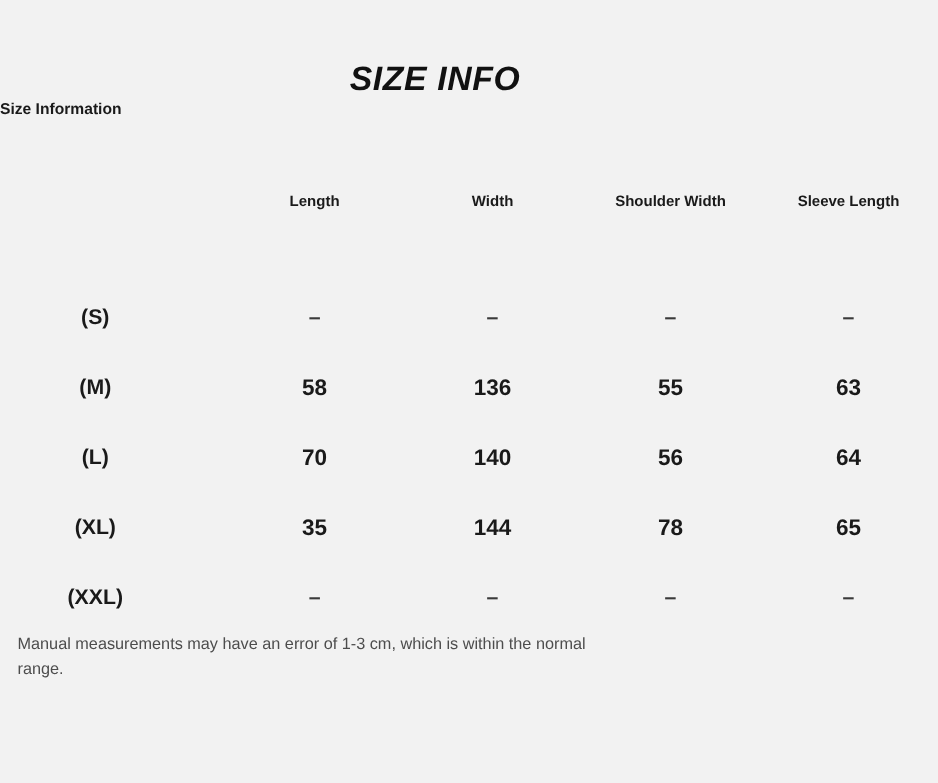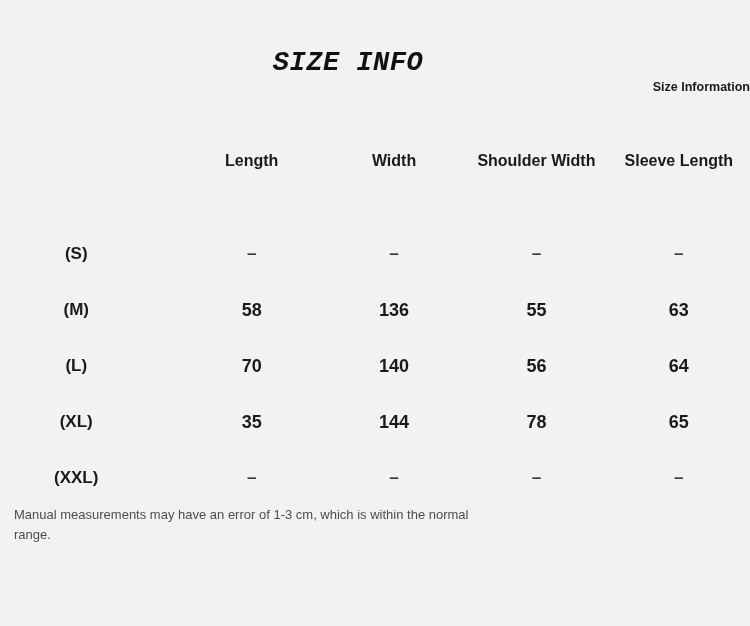--- a/index.html
+++ b/index.html
@@ -24,28 +24,27 @@
     position: absolute;
     top: 48px;
     left: 0;
     width: 696px;
     text-align: center;
     font-size: 27px;
     font-weight: bold;
     font-style: italic;
     letter-spacing: 0.5px;
     color: #111;
-    font-family: Liberation Mono, monospace;
   }
   .subtitle {
     position: absolute;
     top: 80px;
     left: 0;
     width: 750px;
-    text-align: right;
+    text-align: left;
     font-size: 12.5px;
     font-weight: bold;
     color: #1a1a1a;
   }
   table.size-table {
     position: absolute;
     top: 130px;
     left: 0;
     width: 750px;
     border-collapse: collapse;
@@ -56,21 +55,21 @@
     padding: 0;
     border: none;
     text-align: center;
     vertical-align: middle;
   }
   col.c-label { width: 180px; }
   col.c-col   { width: 142px; }
 
   thead th {
     height: 62px;
-    font-size: 16px;
+    font-size: 12px;
     font-weight: bold;
     color: #1a1a1a;
     line-height: 1.35;
   }
   thead th.blank { font-size: 0; }
 
   tbody tr { height: 56px; }
   tbody td.row-label {
     font-size: 17px;
     font-weight: bold;

